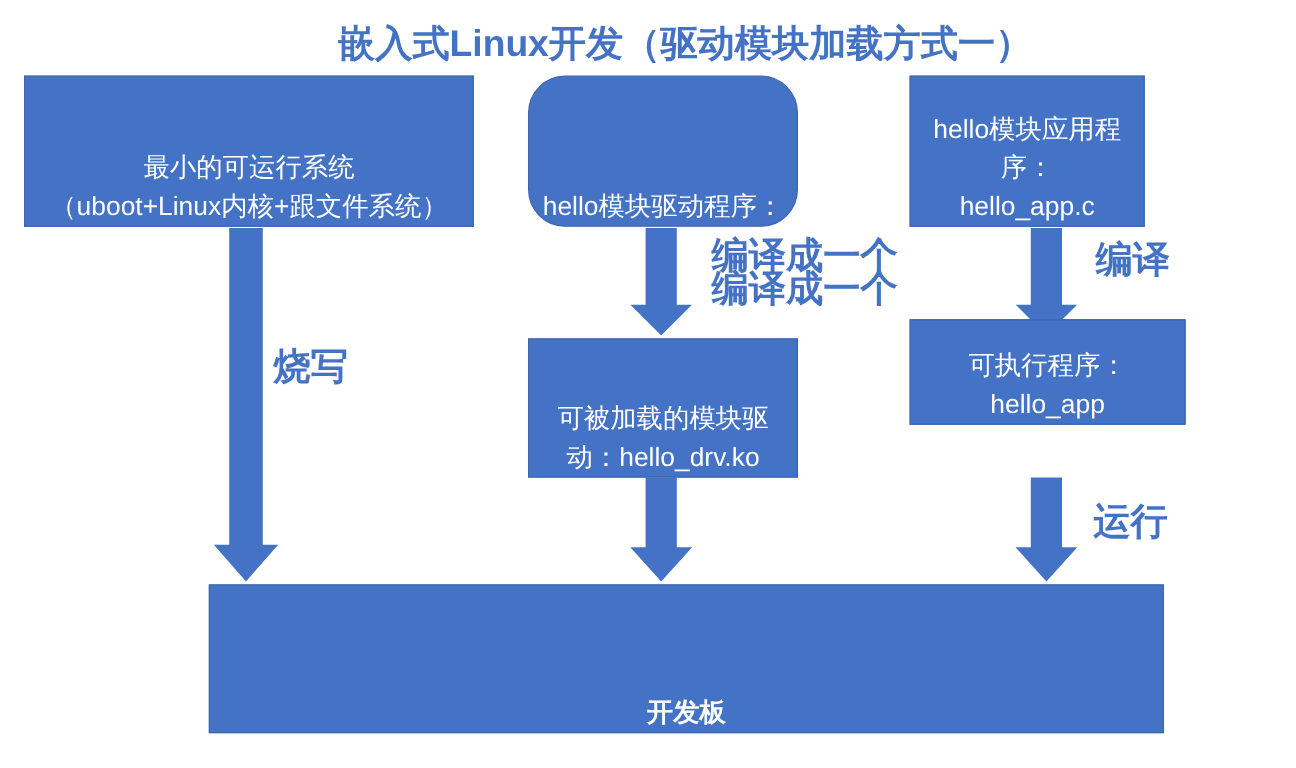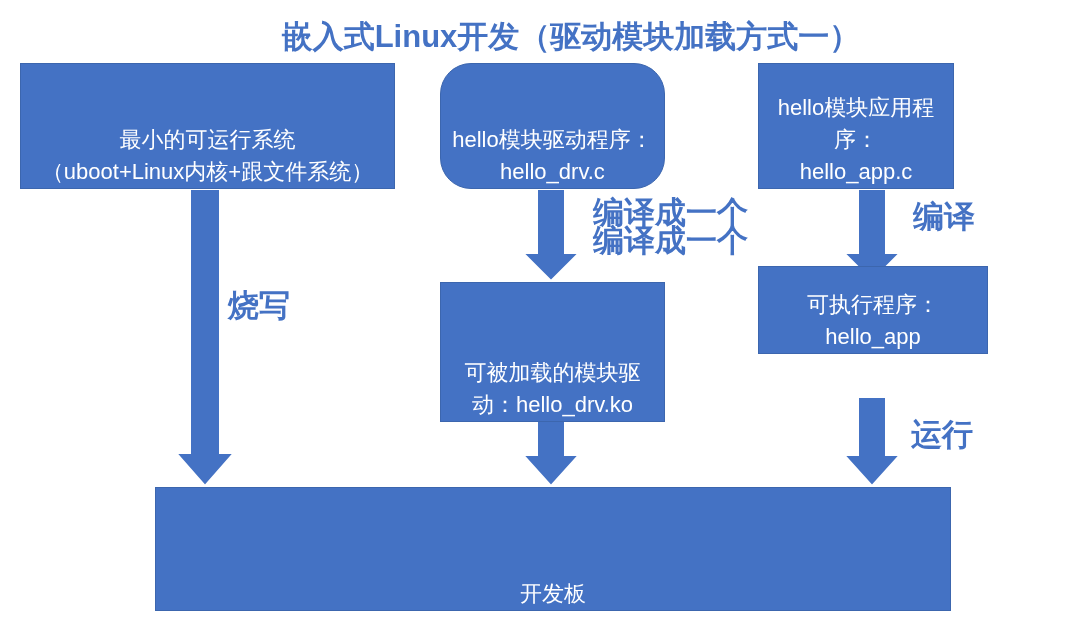--- a/index.html
+++ b/index.html
@@ -75,39 +75,38 @@
     <polygon points="858,397 886,397 886,455 900,455 872,486 844,455 858,455"></polygon>
   </svg>
 
   <div class="box" style="left:20px; top:63px; width:375px; height:126px;">
     <div>最小的可运行系统</div>
     <div>（uboot+Linux内核+跟文件系统）</div>
   </div>
 
   <div class="box" style="left:440px; top:63px; width:225px; height:126px;border-radius:31px;">
     <div>hello模块驱动程序：</div>
-    <div>hello_drv.c</div>
   </div>
 
   <div class="box" style="left:758px; top:63px; width:196px; height:126px;">
     <div>hello模块应用程序：</div>
     <div>hello_app.c</div>
   </div>
 
-  <div class="box" style="left:440px; top:282px; width:225px; height:140px;">
+  <div class="box" style="left:440px; top:282px; width:225px; height:116px;">
     <div>可被加载的模块驱</div>
     <div>动：hello_drv.ko</div>
   </div>
 
   <div class="box" style="left:758px; top:266px; width:230px; height:88px;">
     <div>可执行程序：</div>
     <div>hello_app</div>
   </div>
 
-  <div class="box" style="left:155px; top:487px; width:796px; height:124px;">
+  <div class="box" style="left:174px; top:487px; width:796px; height:124px;font-weight:bold;">
     <div>开发板</div>
   </div>
 
   <div class="arrow-label" style="left:228px; top:292px;">烧写</div>
 
   <div class="arrow-label" style="left:593px; top:199px;">
     <div>编译成一个</div>
     <div>编译成一个</div>
   </div>
 

